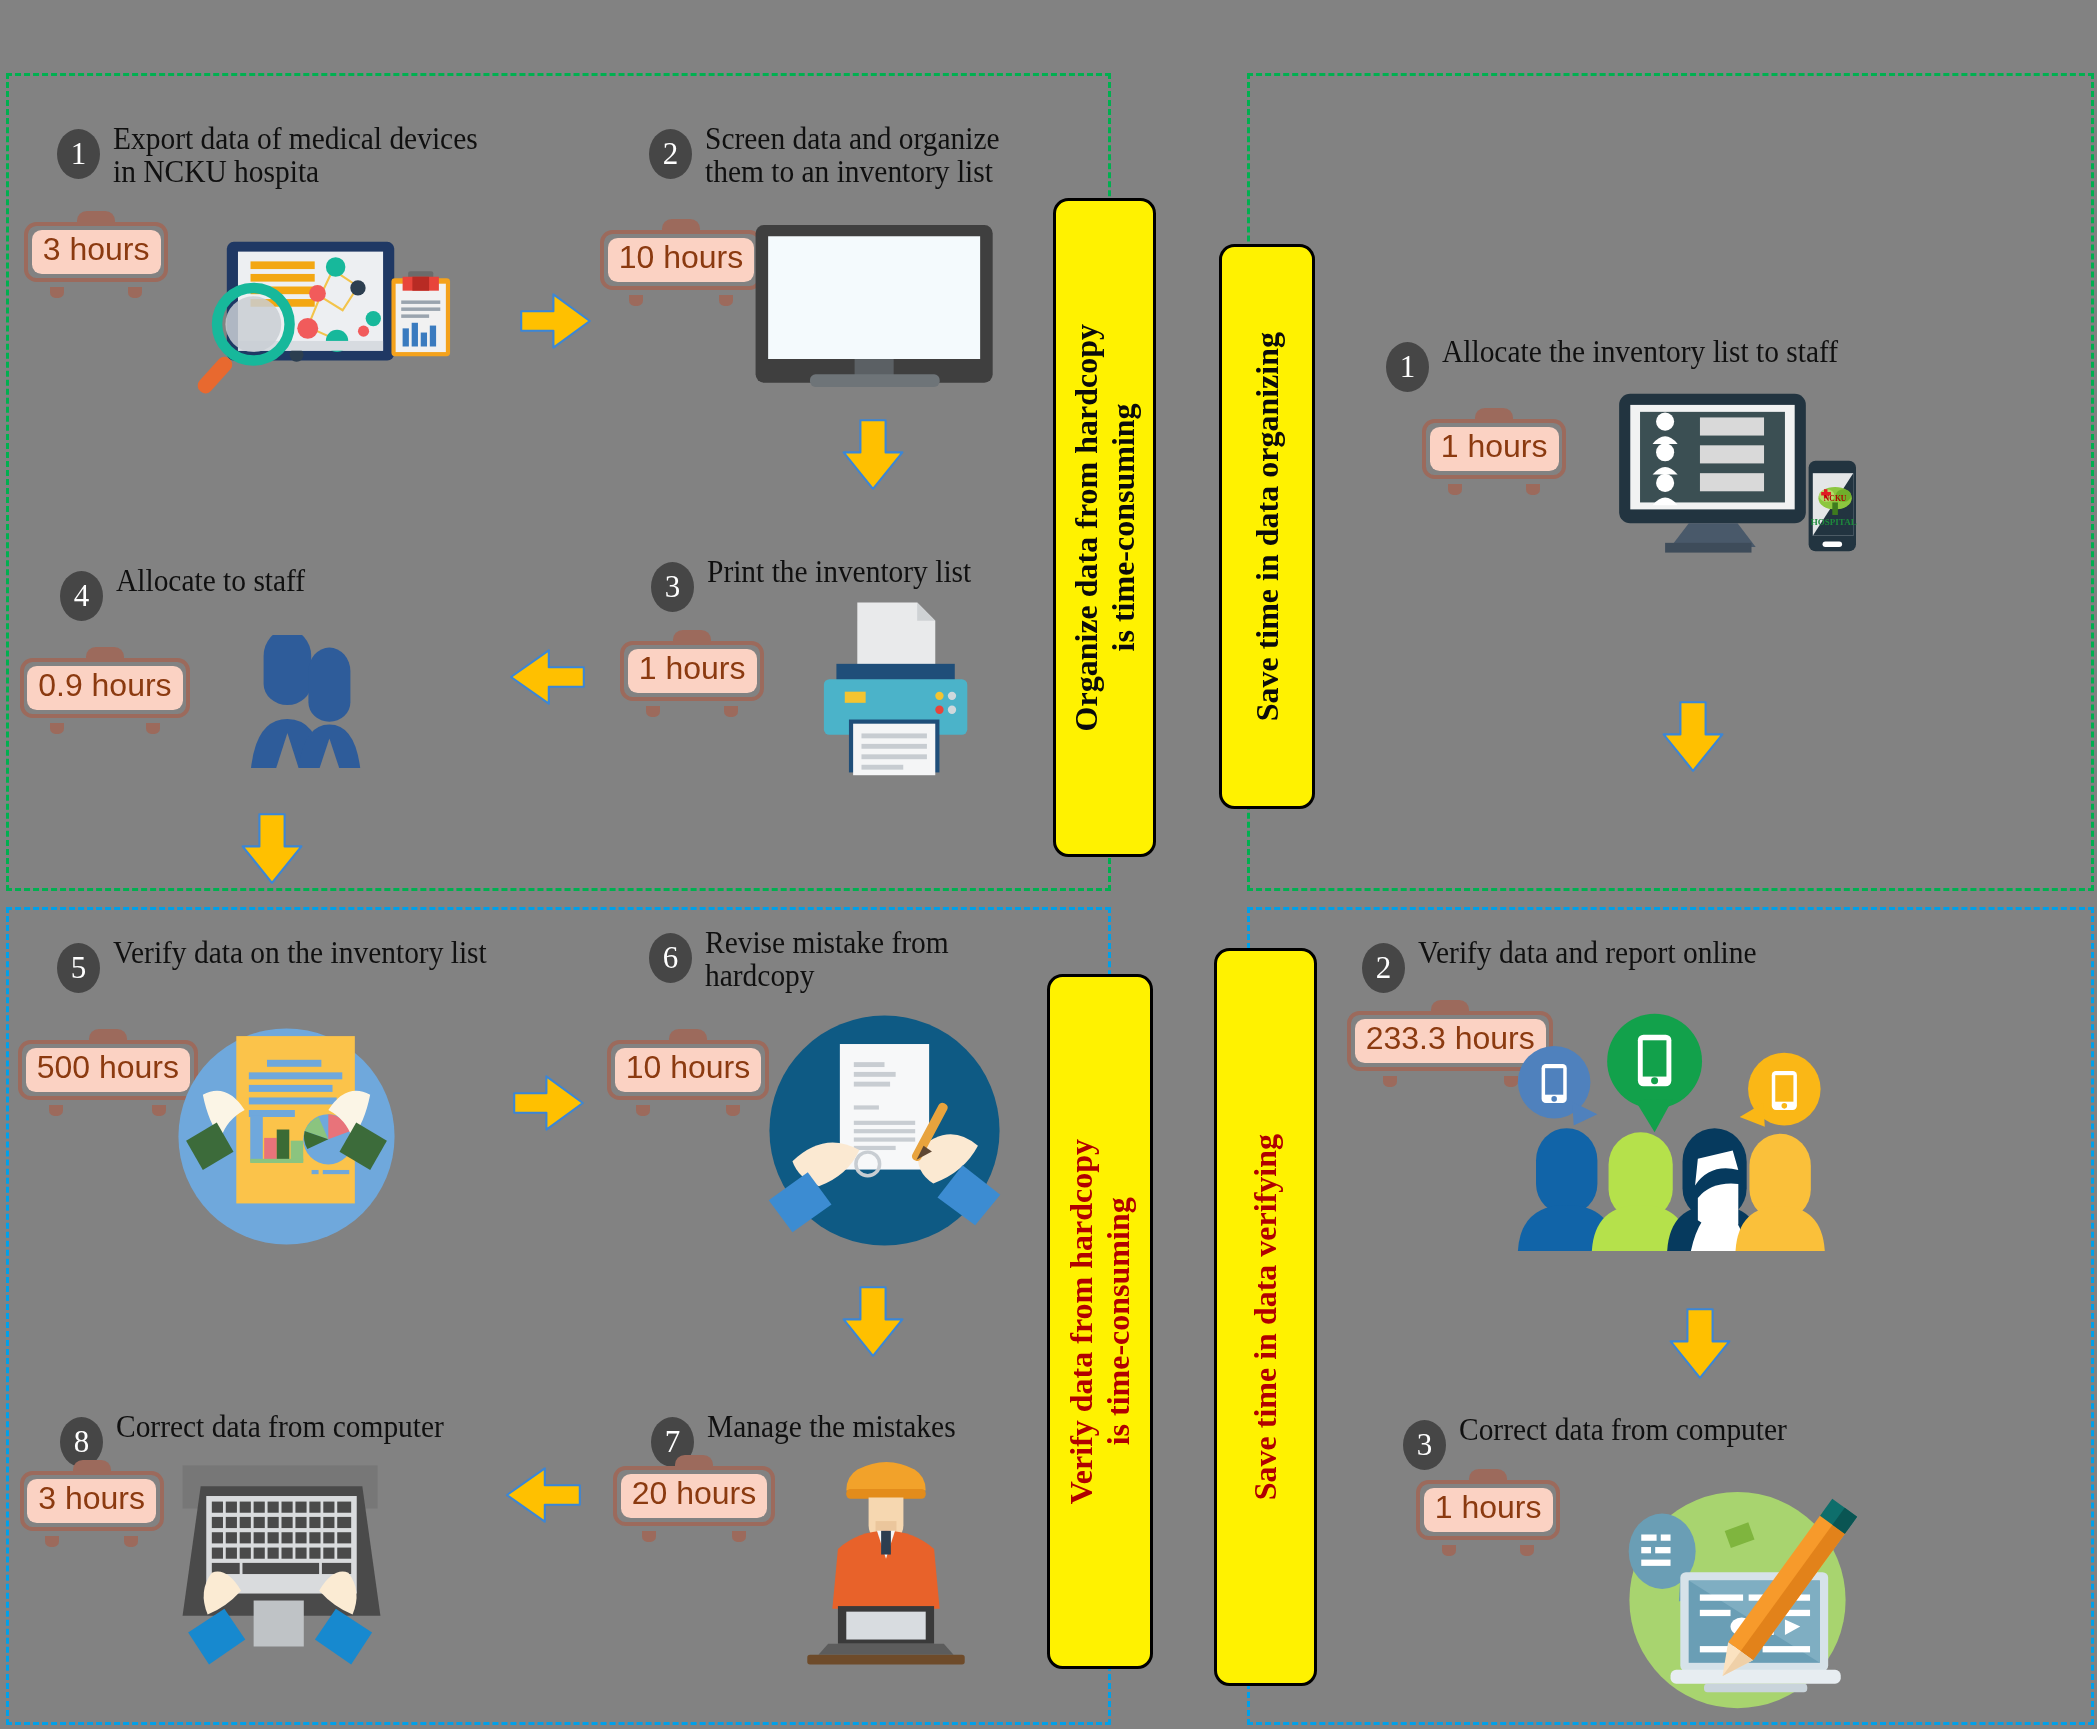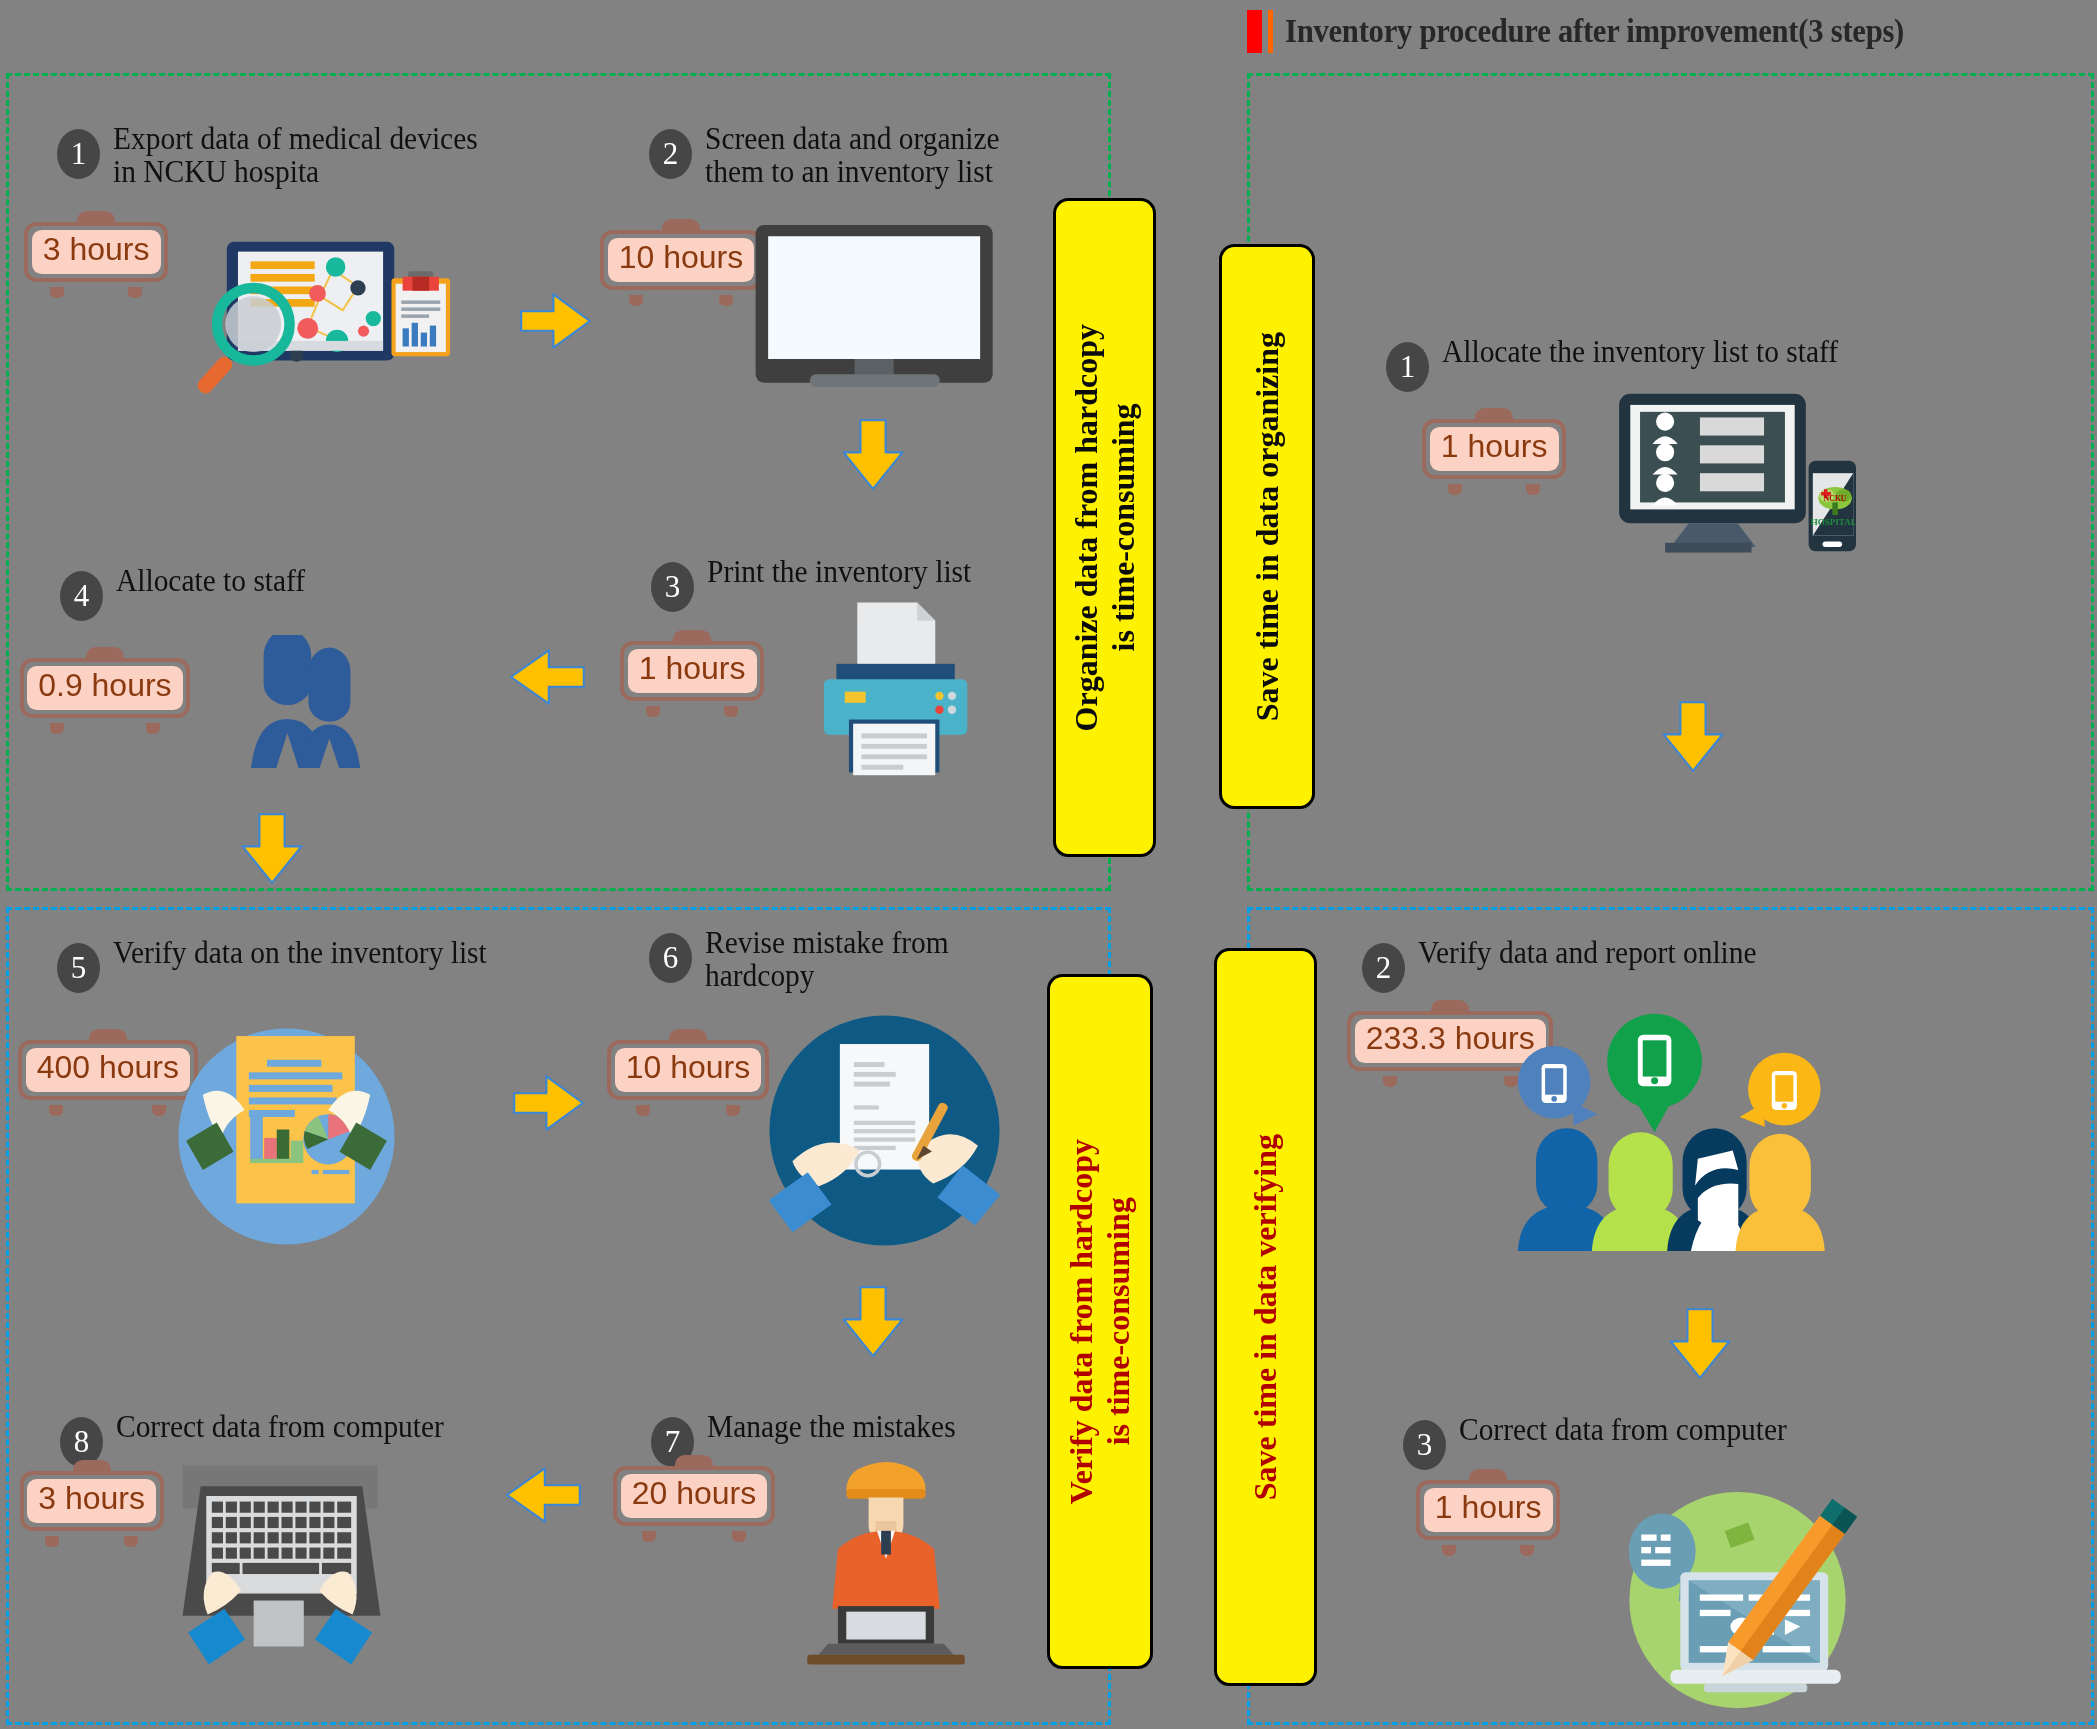--- a/index.html
+++ b/index.html
@@ -99,27 +99,20 @@
 
   
   .illus{position:absolute;}
 </style>
 </head>
 <body>
 
 <div class="root">
 
 
-  <div class="title-row title-right">
-    <span class="title-bars">
-      <span class="bar-red"></span>
-      <span class="bar-orange"></span>
-    </span>
-    <span class="title-text">Inventory procedure after improvement(3 steps)</span>
-  </div>
 
   <div class="panel panel-green p-tl"></div>
   <div class="panel panel-green p-tr"></div>
   <div class="panel panel-blue  p-bl"></div>
   <div class="panel panel-blue  p-br"></div>
 
   <div class="step-head" style="left:57px;top:123px;">
     <span class="step-badge">1</span>
     <span class="step-title">Export data of medical devices
 in NCKU hospita</span>
@@ -364,21 +357,21 @@
     </svg>
   </div>
 
   <div class="step-head" style="left:57px;top:937px;">
     <span class="step-badge">5</span>
     <span class="step-title">Verify data on the inventory list</span>
   </div>
   <div class="hourbox" style="left:18px;top:1040px;">
     <span class="clip-top"></span>
     <div class="frame">
-      <div class="inner">400 hours</div>
+      <div class="inner">500 hours</div>
       <span class="foot">
           <i></i>
           <i></i>
         </span>
     </div>
   </div>
   <div class="illus" style="left:161px;top:1011px;">
     <svg width="251" height="251" viewBox="0 0 360 360">
       <circle cx="180" cy="180" r="155" fill="#6FA8DC"></circle>
       <rect x="108" y="36" width="170" height="240" fill="#FBC34A"></rect>

